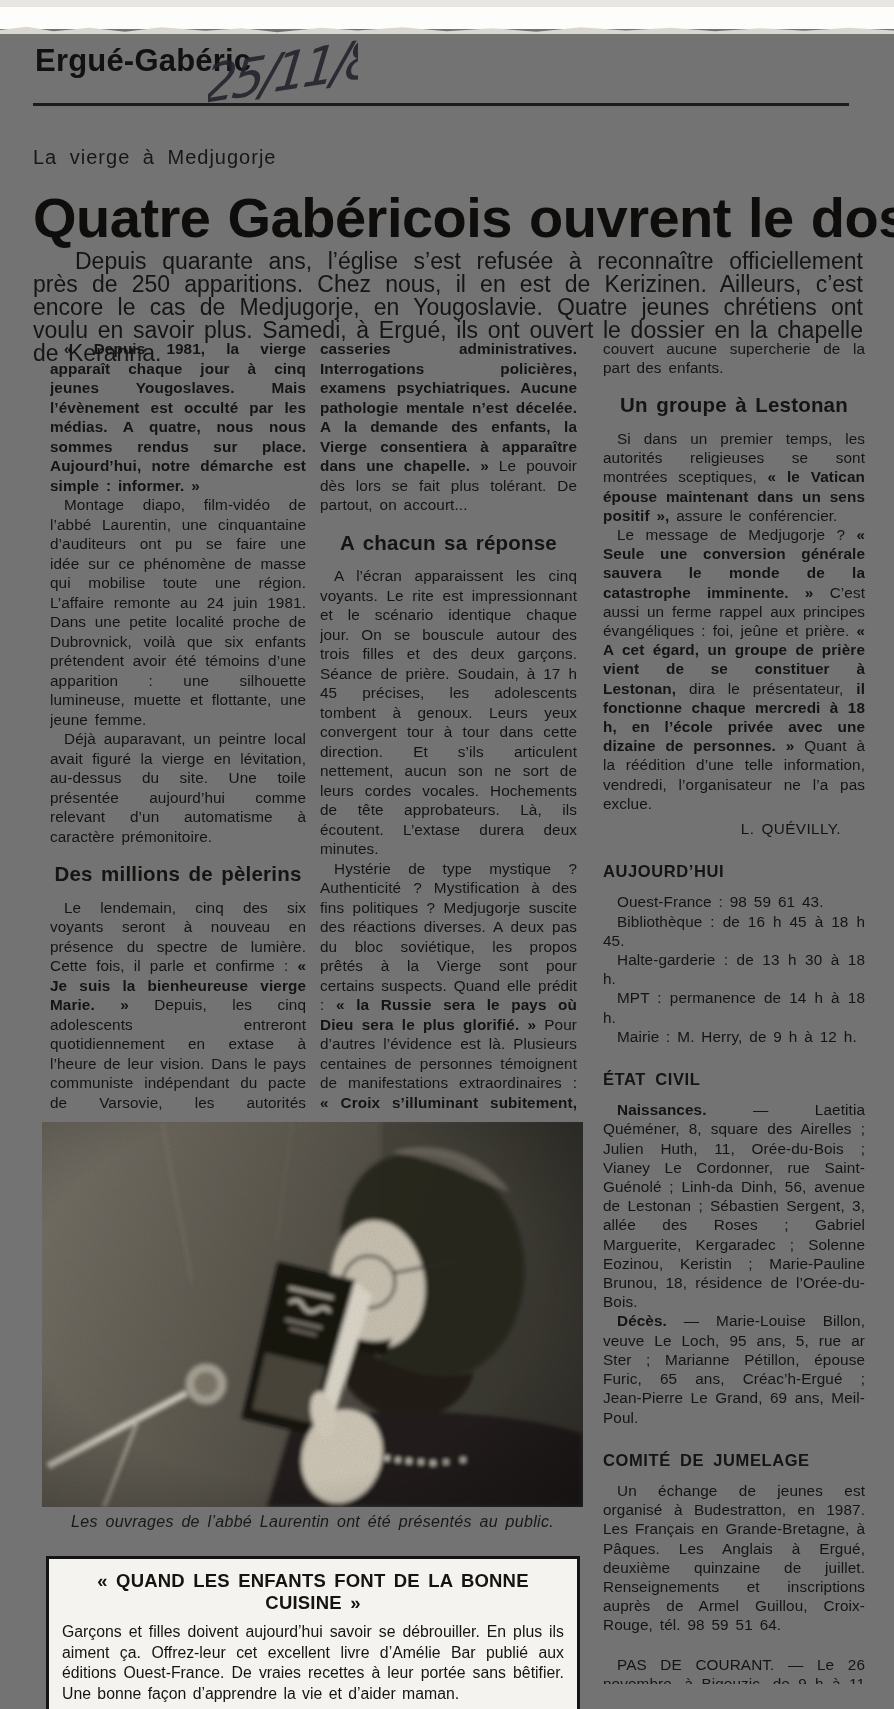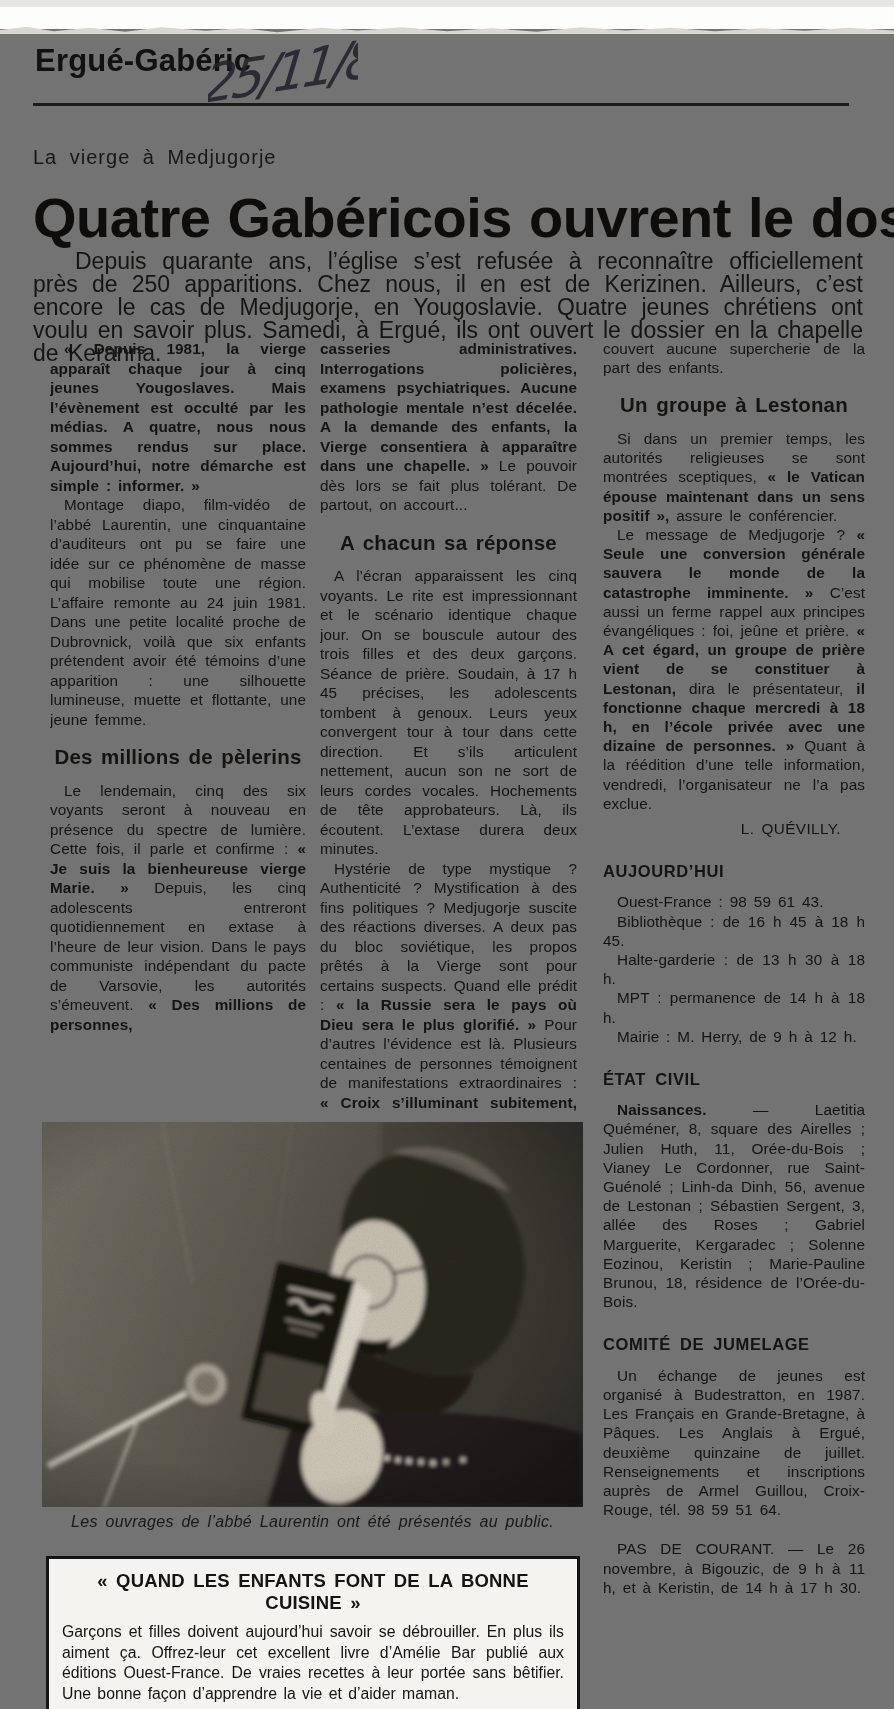--- a/index.html
+++ b/index.html
@@ -51,20 +51,21 @@
 
   <div class="rule"></div>
 
   <div class="kicker">La vierge à Medjugorje</div>
   <h1 class="headline">Quatre Gabéricois ouvrent le dossier</h1>
   <p class="lead">Depuis quarante ans, l’église s’est refusée à reconnaître officiellement près de 250 apparitions. Chez nous, il en est de Kerizinen. Ailleurs, c’est encore le cas de Medjugorje, en Yougoslavie. Quatre jeunes chrétiens ont voulu en savoir plus. Samedi, à Ergué, ils ont ouvert le dossier en la chapelle de Keranna.</p>
 
   <div class="col col1">
     <p class="ind b">« Depuis 1981, la vierge apparaît chaque jour à cinq jeunes Yougoslaves. Mais l’évènement est occulté par les médias. A quatre, nous nous sommes rendus sur place. Aujourd’hui, notre démarche est simple : informer. »</p>
     <p class="ind">Montage diapo, film-vidéo de l’abbé Laurentin, une cinquantaine d’auditeurs ont pu se faire une idée sur ce phénomène de masse qui mobilise toute une région. L’affaire remonte au 24 juin 1981. Dans une petite localité proche de Dubrovnick, voilà que six enfants prétendent avoir été témoins d’une apparition : une silhouette lumineuse, muette et flottante, une jeune femme.</p>
+    <p class="ind">Déjà auparavant, un peintre local avait figuré la vierge en lévitation, au-dessus du site. Une toile présentée aujourd’hui comme relevant d’un automatisme à caractère prémonitoire.</p>
     <h2 class="sub">Des millions de pèlerins</h2>
     <p class="ind"><span>Le lendemain, cinq des six voyants seront à nouveau en présence du spectre de lumière. Cette fois, il parle et confirme : </span><span class="b">« Je suis la bienheureuse vierge Marie. »</span><span> Depuis, les cinq adolescents entreront quotidiennement en extase à l’heure de leur vision. Dans le pays communiste indépendant du pacte de Varsovie, les autorités s’émeuvent. </span><span class="b">« Des millions de personnes,</span></p>
   </div>
 
   <div class="col col2">
     <p><span class="b">casseries administratives. Interrogations policières, examens psychiatriques. Aucune pathologie mentale n’est décelée. A la demande des enfants, la Vierge consentiera à apparaître dans une chapelle. »</span><span> Le pouvoir dès lors se fait plus tolérant. De partout, on accourt...</span></p>
     <h2 class="sub">A chacun sa réponse</h2>
     <p class="ind">A l’écran apparaissent les cinq voyants. Le rite est impressionnant et le scénario identique chaque jour. On se bouscule autour des trois filles et des deux garçons. Séance de prière. Soudain, à 17 h 45 précises, les adolescents tombent à genoux. Leurs yeux convergent tour à tour dans cette direction. Et s’ils articulent nettement, aucun son ne sort de leurs cordes vocales. Hochements de tête approbateurs. Là, ils écoutent. L’extase durera deux minutes.</p>
     <p class="ind"><span>Hystérie de type mystique ? Authenticité ? Mystification à des fins politiques ? Medjugorje suscite des réactions diverses. A deux pas du bloc soviétique, les propos prêtés à la Vierge sont pour certains suspects. Quand elle prédit : </span><span class="b">« la Russie sera le pays où Dieu sera le plus glorifié. »</span><span> Pour d’autres l’évidence est là. Plusieurs centaines de personnes témoignent de manifestations extraordinaires : </span><span class="b">« Croix s’illuminant subitement, vent et chute de rosée avant les apparitions, conversions spectaculaires, guérisons miraculeuses. »</span></p>
   </div>
@@ -78,20 +79,21 @@
 
     <h3 class="caps">AUJOURD’HUI</h3>
     <p class="ind">Ouest-France : 98 59 61 43.</p>
     <p class="ind">Bibliothèque : de 16 h 45 à 18 h 45.</p>
     <p class="ind">Halte-garderie : de 13 h 30 à 18 h.</p>
     <p class="ind">MPT : permanence de 14 h à 18 h.</p>
     <p class="ind">Mairie : M. Herry, de 9 h à 12 h.</p>
 
     <h3 class="caps">ÉTAT CIVIL</h3>
     <p class="ind"><span class="b">Naissances.</span><span> — Laetitia Quéméner, 8, square des Airelles ; Julien Huth, 11, Orée-du-Bois ; Vianey Le Cordonner, rue Saint-Guénolé ; Linh-da Dinh, 56, avenue de Lestonan ; Sébastien Sergent, 3, allée des Roses ; Gabriel Marguerite, Kergaradec ; Solenne Eozinou, Keristin ; Marie-Pauline Brunou, 18, résidence de l’Orée-du-Bois.</span></p>
+    <p class="ind"><span class="b">Décès.</span><span> — Marie-Louise Billon, veuve Le Loch, 95 ans, 5, rue ar Ster ; Marianne Pétillon, épouse Furic, 65 ans, Créac’h-Ergué ; Jean-Pierre Le Grand, 69 ans, Meil-Poul.</span></p>
 
     <h3 class="caps">COMITÉ DE JUMELAGE</h3>
     <p class="ind">Un échange de jeunes est organisé à Budestratton, en 1987. Les Français en Grande-Bretagne, à Pâques. Les Anglais à Ergué, deuxième quinzaine de juillet. Renseignements et inscriptions auprès de Armel Guillou, Croix-Rouge, tél. 98 59 51 64.</p>
 
     <p class="ind gap">PAS DE COURANT. — Le 26 novembre, à Bigouzic, de 9 h à 11 h, et à Keristin, de 14 h à 17 h 30.</p>
 
   </div>
 
   <div class="photo">
     <svg width="541" height="385" viewBox="0 0 541 385">

